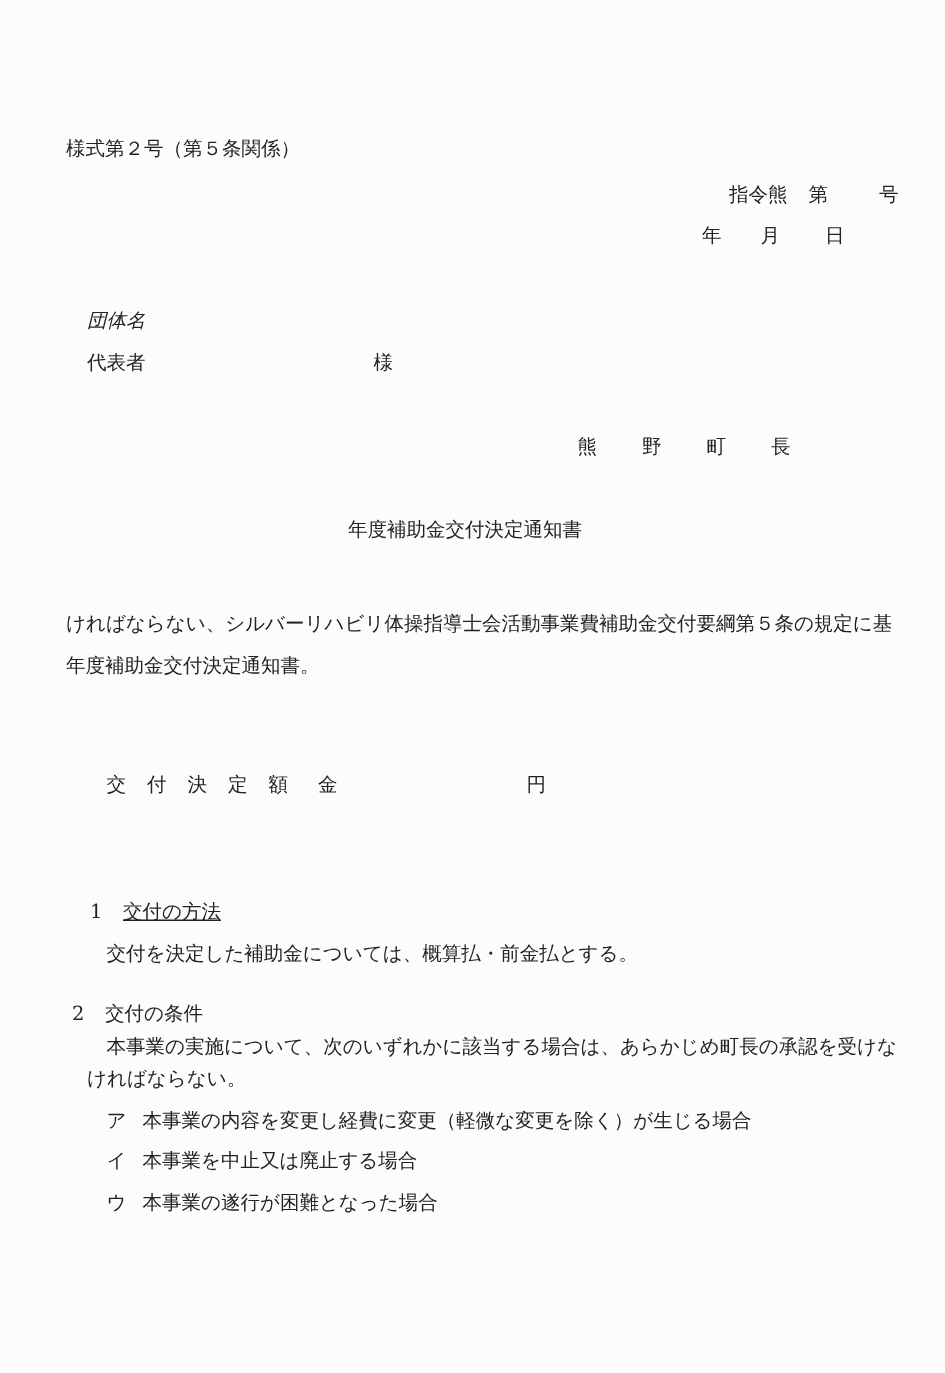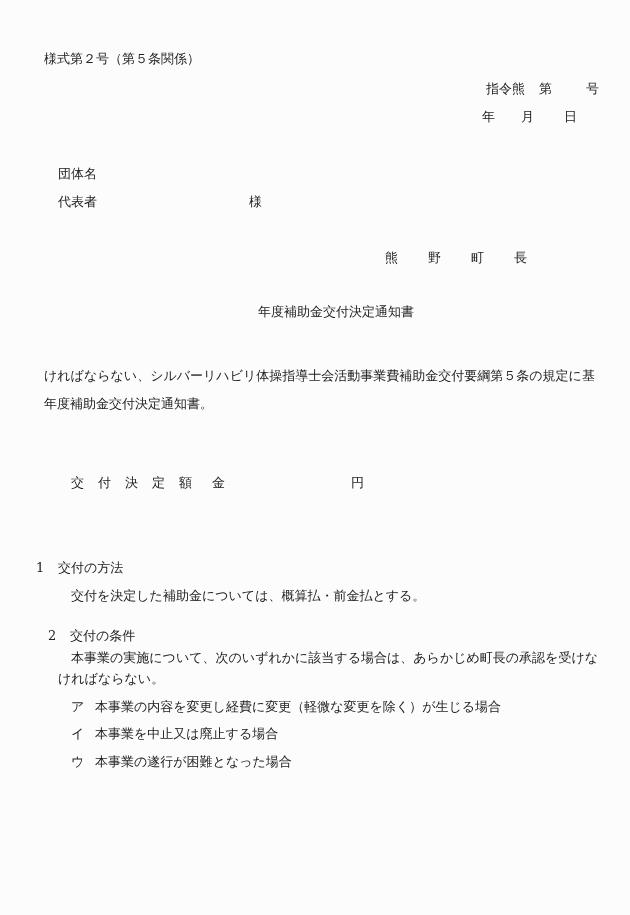--- a/index.html
+++ b/index.html
@@ -13,40 +13,41 @@
       position: relative;
       overflow: hidden;
       font-family: "DejaVu Serif", "Liberation Serif", serif;
       color: #222222;
       font-size: 13px;
       line-height: 1;
     }
     .abs {
       position: absolute;
       white-space: nowrap;
+      margin-top: 41px;
     }
     .form-number { left: 44px; top: 52px; }
     .ref-number { left: 486px; top: 82px; }
     .ref-number span { display: inline-block; font-family: Liberation Serif, serif; }
     .ref-prefix { margin-right: 14px; }
     .ref-dai { margin-right: 34px; }
-    .date-line { left: 482px; top: 110px; }
+    .date-line { left: 468px; top: 110px; }
     .date-line span { display: inline-block; }
     .date-line .gap1 { margin-right: 26px; }
     .date-line .gap2 { margin-right: 30px; }
 
-    .org-name { left: 58px; top: 167px; }
+    .org-name { left: 58px; top: 167px; font-style: italic; }
     .rep-label { left: 58px; top: 195px; }
     .rep-sama { left: 249px; top: 195px; }
 
     .mayor { left: 385px; top: 251px; }
     .mayor span { display: inline-block; margin-right: 30px; }
     .mayor span:last-child { margin-right: 0; }
 
-    .doc-title { left: 258px; top: 306px; font-family: Liberation Mono, monospace; }
+    .doc-title { left: 232px; top: 306px; }
 
     .body-para {
       left: 44px;
       top: 362px;
       width: 548px;
       white-space: normal;
       line-height: 28px;
     }
     .body-para .l1, .body-para .l2, .body-para .l3 {
       display: block;
@@ -56,21 +57,21 @@
     .body-para .l1 .y { display: inline-block; width: 50px; }
     .body-para .l1 .m { display: inline-block; width: 54px; }
 
     .amount { left: 71px; top: 476px; text-decoration: underline; }
     .amount .ch { display: inline-block; margin-right: 14px; }
     .amount .ch.last { margin-right: 0; }
     .amount .kin { display: inline-block; margin-left: 20px; }
     .amount .yen { display: inline-block; margin-left: 126px; }
 
     .sec-num { display: inline-block; width: 22px; }
-    .sec1-head { left: 36px; top: 561px; }
+    .sec1-head { left: 60px; top: 561px; text-decoration: underline; }
     .sec1-body { left: 71px; top: 589px; }
     .sec2-head { left: 48px; top: 629px; }
     .sec2-body1 { left: 71px; top: 651px; }
     .sec2-body2 { left: 58px; top: 672px; }
     .item { left: 71px; }
     .item .mk { display: inline-block; width: 24px; }
     .item-a { top: 700px; }
     .item-i { top: 727px; }
     .item-u { top: 755px; }
   </style>

